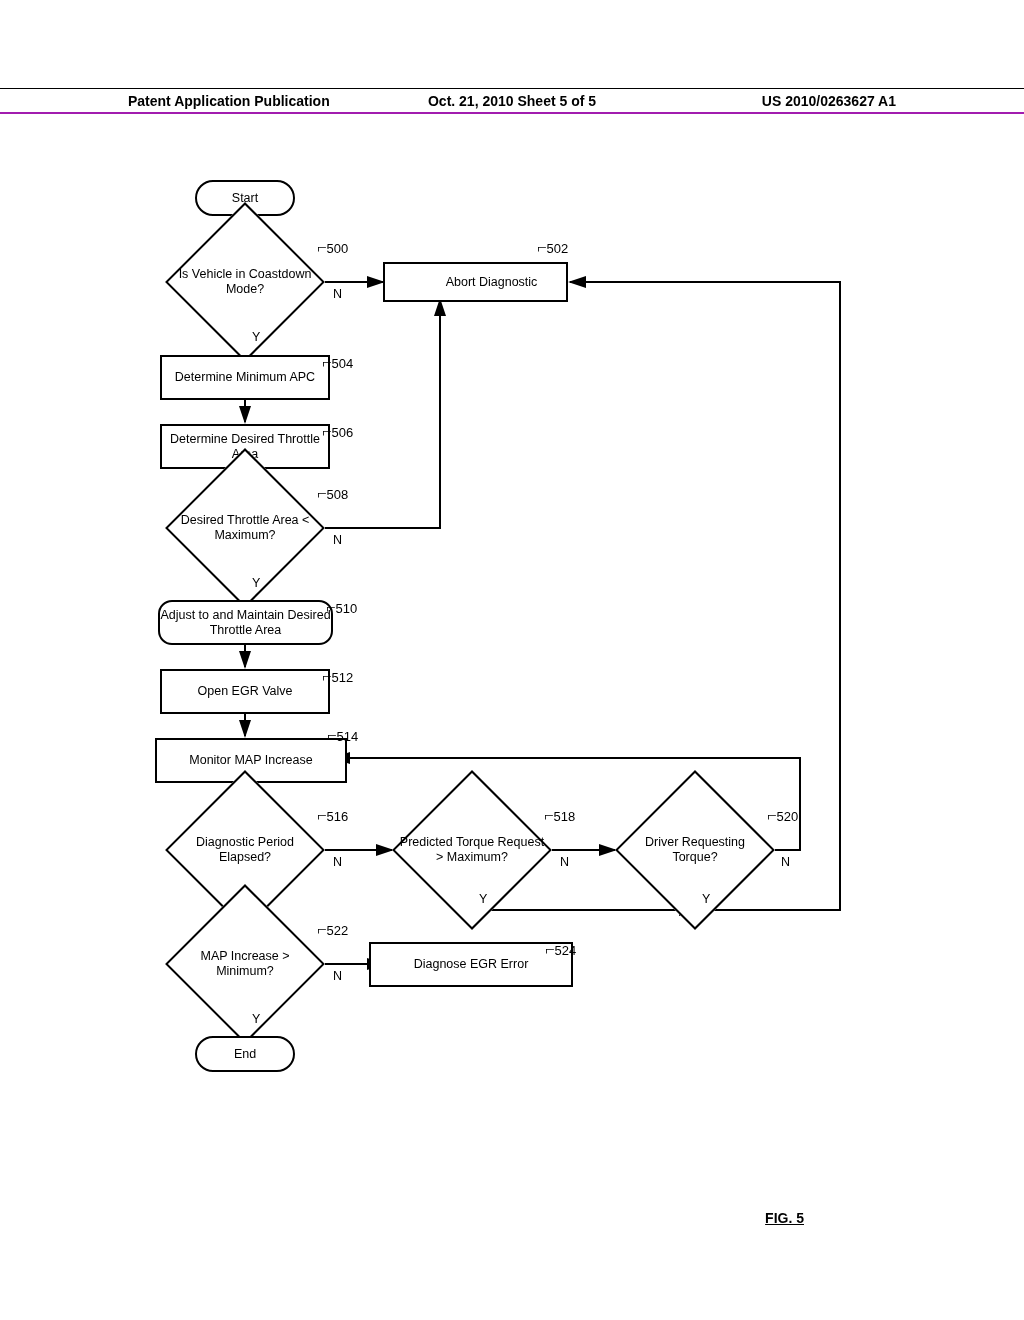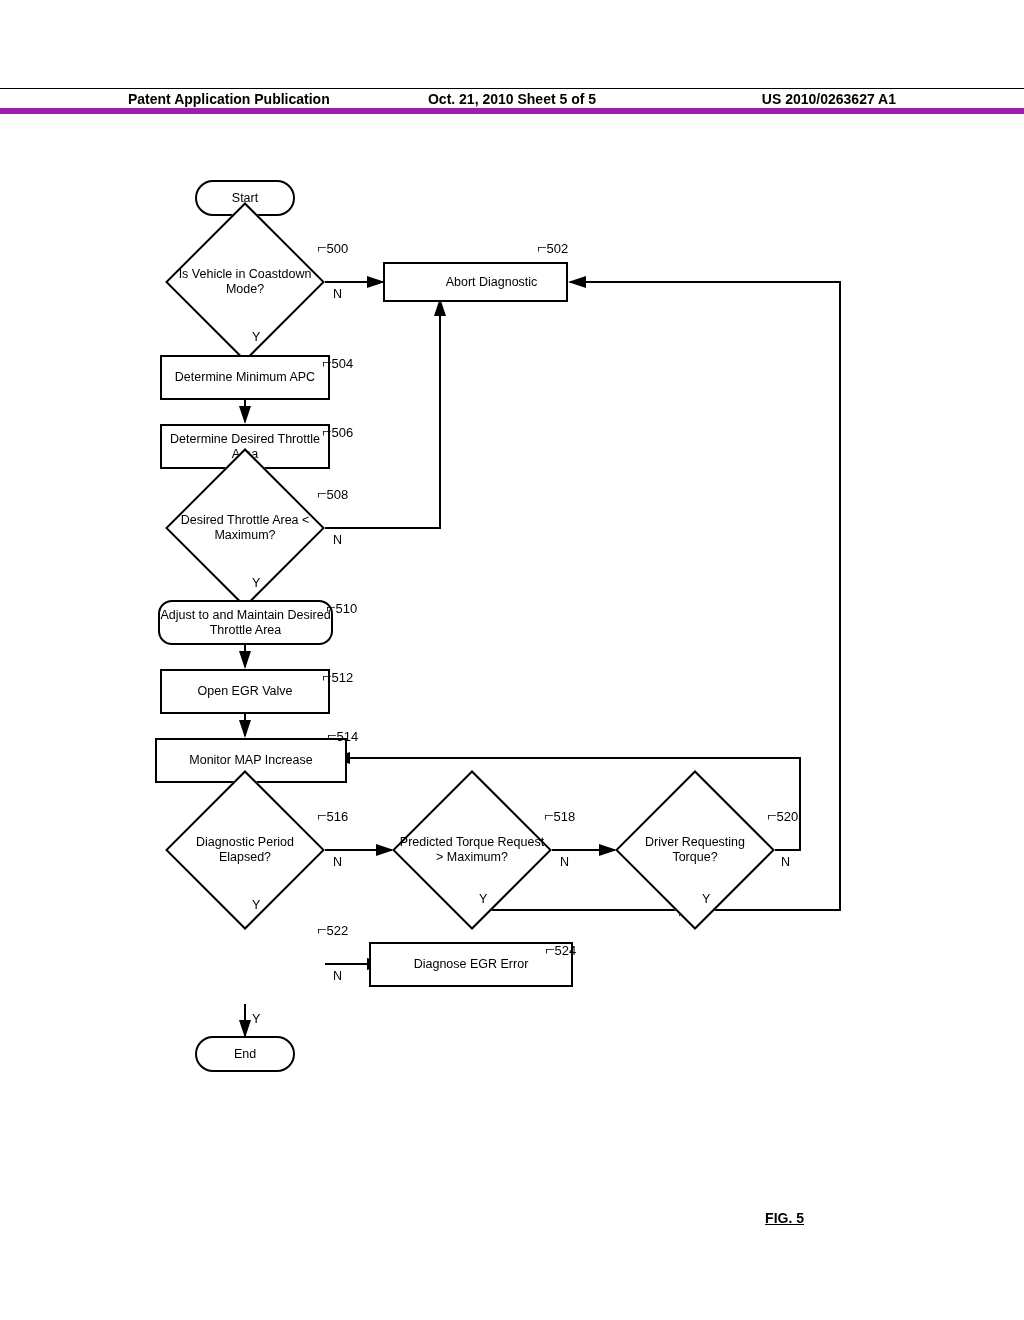--- a/index.html
+++ b/index.html
@@ -15,21 +15,21 @@
     height: 1320px;
     position: relative;
   }
   .header {
     position: absolute;
     top: 88px;
     left: 0;
     width: 100%;
     height: 26px;
     border-top: 1px solid #000;
-    border-bottom: 6px solid #a21caf;
+    border-bottom: 2px solid #a21caf;
     display: flex;
     justify-content: space-between;
     align-items: center;
     font-size: 14px;
     font-weight: bold;
     padding: 0 128px;
   }
   .header .center { position: absolute; left: 50%; transform: translateX(-50%); }
   .flowchart {
     position: absolute;
@@ -233,20 +233,24 @@
     <span class="edge-label" style="left:479px;top:722px">Y</span>
 
     <div class="shape decision" style="left:615px;top:640px">
       <div class="dia"></div>
         <span class="txt">Driver Requesting Torque?</span>
     </div>
     <span class="ref" style="left:767px;top:636px"><span class="hook">⌐</span><span>520</span></span>
     <span class="edge-label" style="left:781px;top:685px">N</span>
     <span class="edge-label" style="left:702px;top:722px">Y</span>
 
+    <div class="shape decision" style="left:165px;top:754px">
+      <div class="dia"></div>
+        <span class="txt">MAP Increase &gt; Minimum?</span>
+    </div>
     <span class="ref" style="left:317px;top:750px"><span class="hook">⌐</span><span>522</span></span>
     <span class="edge-label" style="left:333px;top:799px">N</span>
     <span class="edge-label" style="left:252px;top:842px">Y</span>
 
     <div class="shape process" style="left:369px;top:772px;width:204px">
       <span>Diagnose EGR Error</span>
     </div>
     <span class="ref" style="left:545px;top:770px"><span class="hook">⌐</span><span>524</span></span>
 
     <div class="shape terminal" style="left:195px;top:866px">

